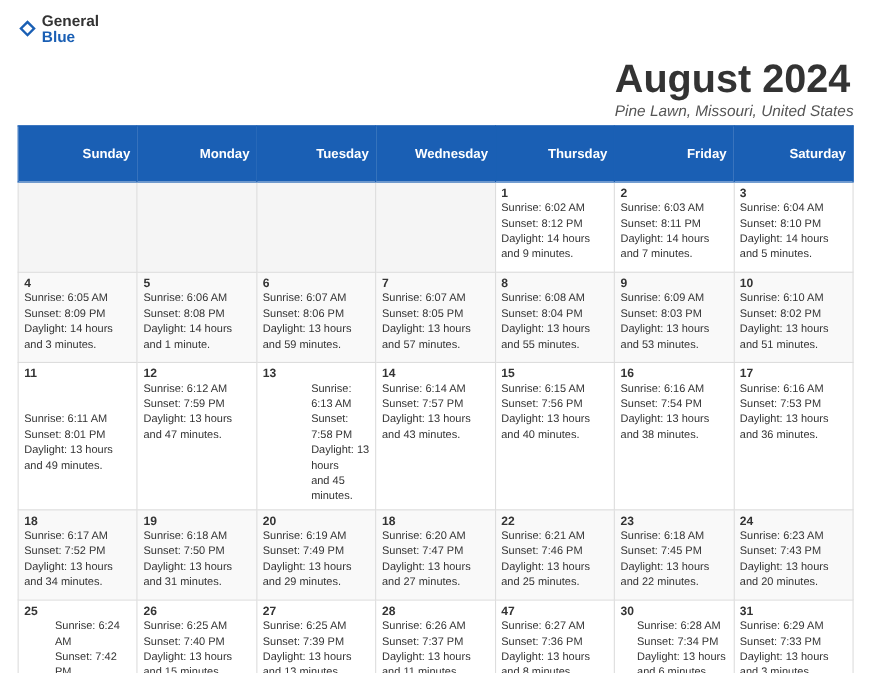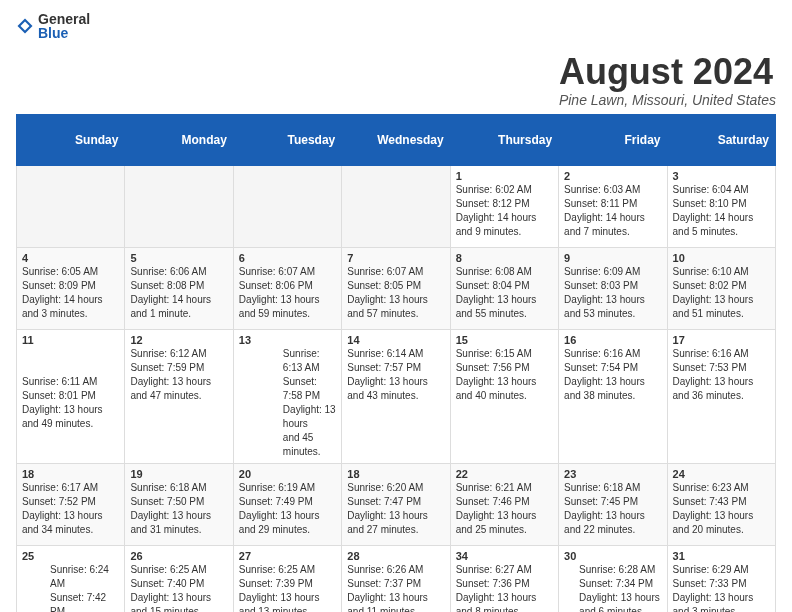--- a/index.html
+++ b/index.html
@@ -345,21 +345,21 @@
 and 13 minutes.</div>
           </td>
           <td>
             <span class="day-number">28</span>
             <div class="day-info" style="white-space: pre-line;">Sunrise: 6:26 AM
 Sunset: 7:37 PM
 Daylight: 13 hours
 and 11 minutes.</div>
           </td>
           <td>
-            <span class="day-number">34</span>
+            <span class="day-number">47</span>
             <div class="day-info" style="white-space: pre-line;">Sunrise: 6:27 AM
 Sunset: 7:36 PM
 Daylight: 13 hours
 and 8 minutes.</div>
           </td>
           <td>
             <span class="day-number">30</span>
             <div class="day-info" style="white-space: pre-line; margin-left: 15px;">Sunrise: 6:28 AM
 Sunset: 7:34 PM
 Daylight: 13 hours

